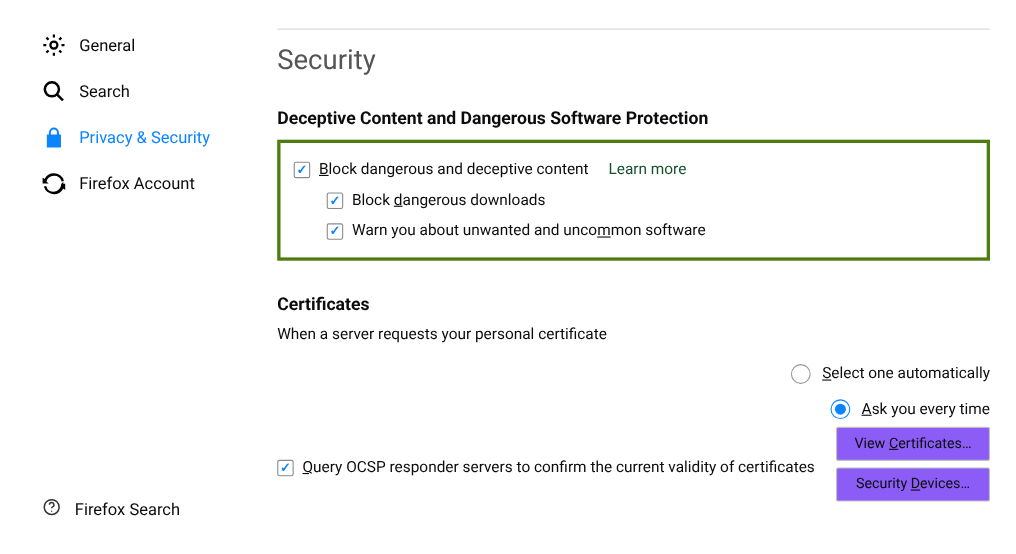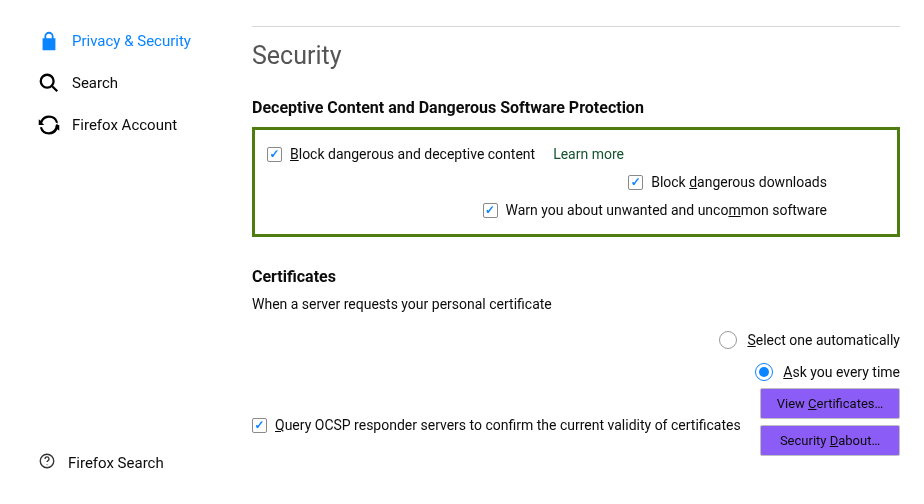--- a/index.html
+++ b/index.html
@@ -63,21 +63,21 @@
       padding: 10px 70px 10px 12px;
       margin-bottom: 30px;
     }
     .check-row {
       display: flex;
       align-items: center;
       gap: 8px;
       padding: 6px 0;
       font-size: 14px;
     }
-    .check-sub { padding-left: 30px; justify-content: flex-end; }
+    .check-sub { padding-left: 30px; }
     .checkbox {
       width: 15px;
       height: 15px;
       border: 1px solid #8a8a8a;
       border-radius: 2px;
       display: inline-flex;
       align-items: center;
       justify-content: center;
       background: #fff;
       flex-shrink: 0;
@@ -131,36 +131,45 @@
       min-width: 140px;
       text-align: center;
       cursor: pointer;
     }
   </style>
 </head>
 <body>
 
 <div class="sidebar">
   <div class="sidebar-main">
-    <div class="sidebar-item active">
-      <span class="icon">
-        <svg viewBox="0 0 24 24" fill="#0a84ff">
-            <path d="M17 9V7a5 5 0 0 0-10 0v2H5v13h14V9h-2zM9 7a3 3 0 1 1 6 0v2H9V7z"></path>
-          </svg>
-      </span>
-      <span>Privacy &amp; Security</span>
+    <div class="sidebar-item">
+      <span class="icon">
+        <svg viewBox="0 0 24 24" fill="none" stroke="#000" stroke-width="2.2">
+            <circle cx="12" cy="12" r="3.5"></circle>
+            <path d="M12 1.5v3M12 19.5v3M22.5 12h-3M4.5 12h-3M19.4 4.6l-2.1 2.1M6.7 17.3l-2.1 2.1M19.4 19.4l-2.1-2.1M6.7 6.7 4.6 4.6"></path>
+          </svg>
+      </span>
+      <span>General</span>
     </div>
     <div class="sidebar-item">
       <span class="icon">
         <svg viewBox="0 0 24 24" fill="none" stroke="#000" stroke-width="2.5">
             <circle cx="10" cy="10" r="7"></circle>
             <path d="m21 21-5.5-5.5"></path>
           </svg>
       </span>
       <span>Search</span>
+    </div>
+    <div class="sidebar-item active">
+      <span class="icon">
+        <svg viewBox="0 0 24 24" fill="#0a84ff">
+            <path d="M17 9V7a5 5 0 0 0-10 0v2H5v13h14V9h-2zM9 7a3 3 0 1 1 6 0v2H9V7z"></path>
+          </svg>
+      </span>
+      <span>Privacy &amp; Security</span>
     </div>
     <div class="sidebar-item">
       <span class="icon">
         <svg viewBox="0 0 24 24" fill="#000">
             <path d="M12 4a8 8 0 0 1 7.7 5.8l2.3-.6A10.4 10.4 0 0 0 12 1.6 10.4 10.4 0 0 0 2.7 7.3L.8 5.8v6.1h6L4.6 9.7A8 8 0 0 1 12 4zm9.3 6.1-2 2.2A8 8 0 0 1 12 20a8 8 0 0 1-7.7-5.8l-2.3.6A10.4 10.4 0 0 0 12 22.4a10.4 10.4 0 0 0 9.3-5.7l1.9 1.5v-6.1h-1.9z"></path>
           </svg>
       </span>
       <span>Firefox Account</span>
     </div>
   </div>
@@ -209,16 +218,16 @@
     <span><span class="und">A</span><span>sk you every time</span></span>
   </div>
 
   <div class="cert-bottom">
     <div class="cert-left">
       <span class="checkbox checked" style="margin-top:4px"></span>
       <span class="text"><span class="und">Q</span><span>uery OCSP responder servers to confirm the current validity of certificates</span></span>
     </div>
     <div class="btns">
       <div class="btn"><span>View </span><span class="und">C</span><span>ertificates…</span></div>
-      <div class="btn"><span>Security </span><span class="und">D</span><span>about…</span></div>
+      <div class="btn"><span>Security </span><span class="und">D</span><span>evices…</span></div>
     </div>
   </div>
 </div>
 
 </body></html>

